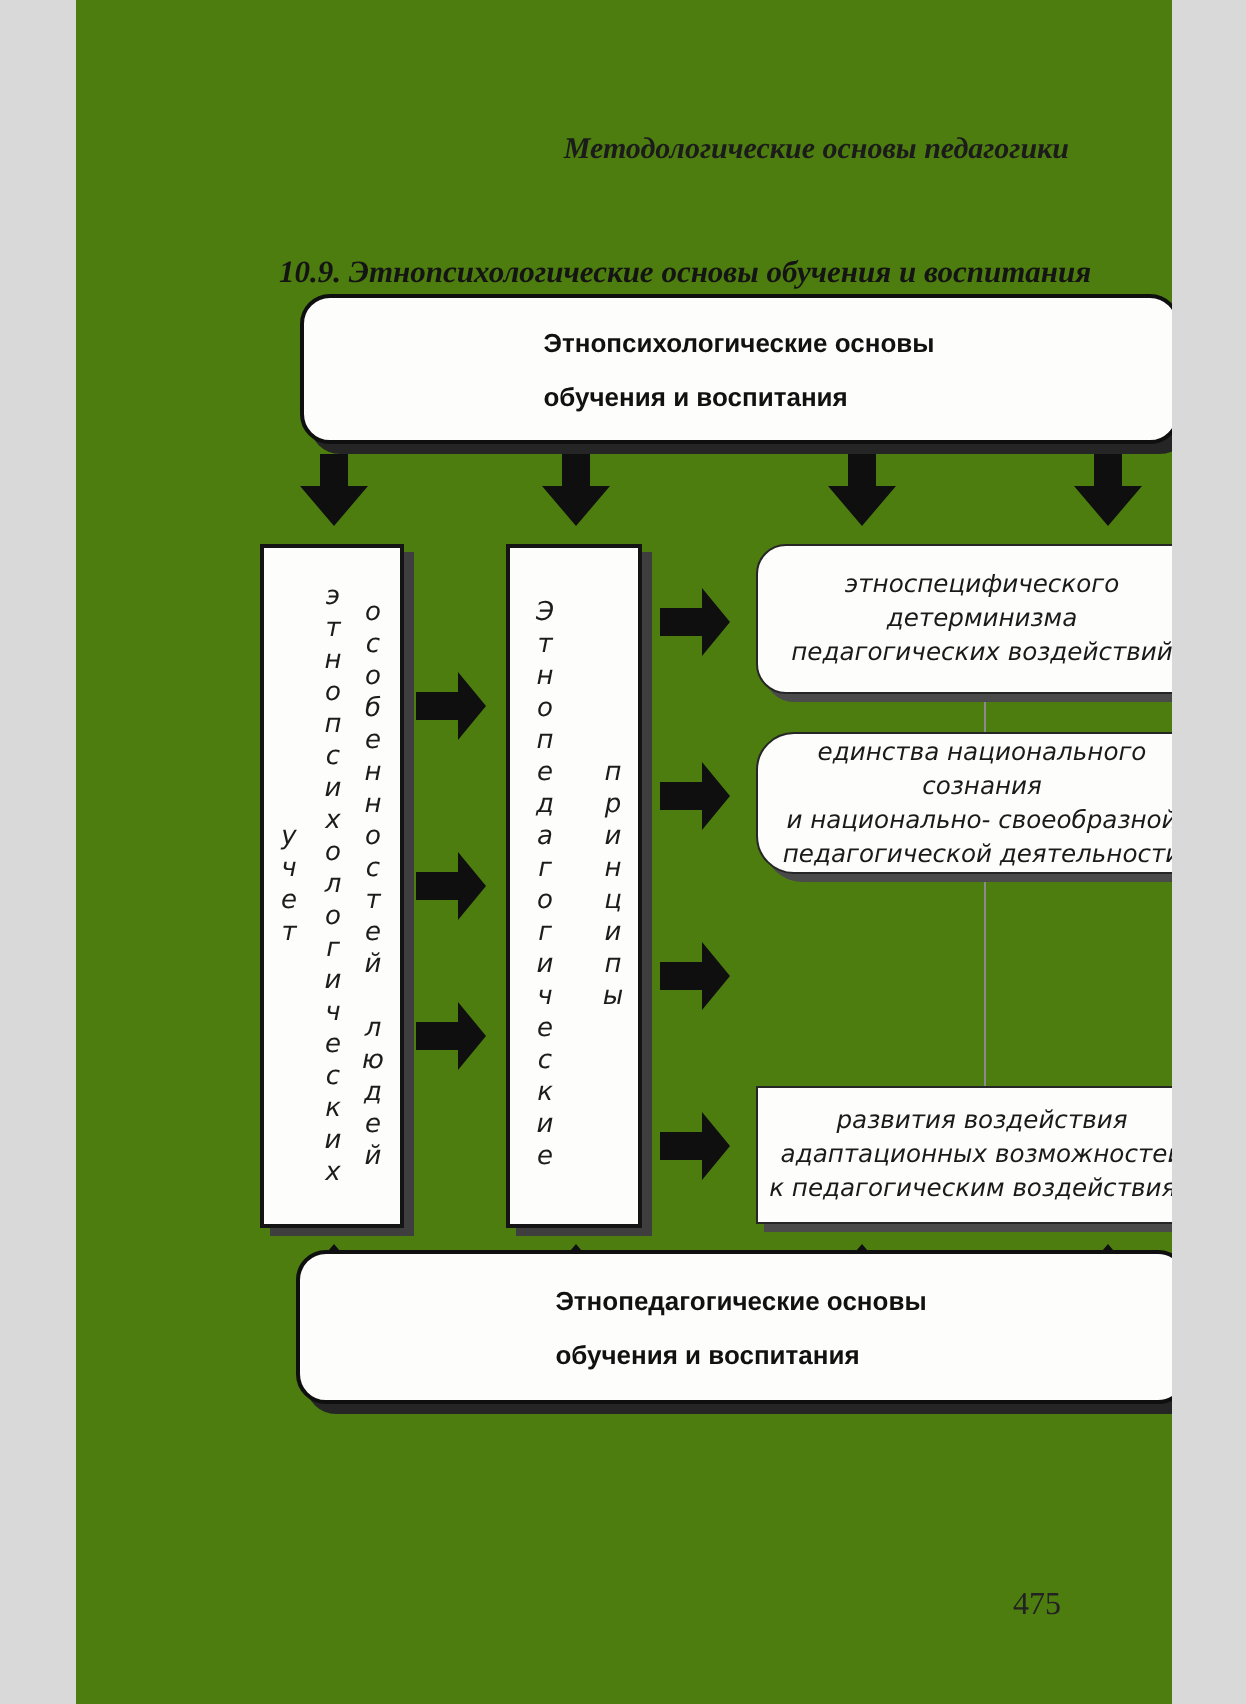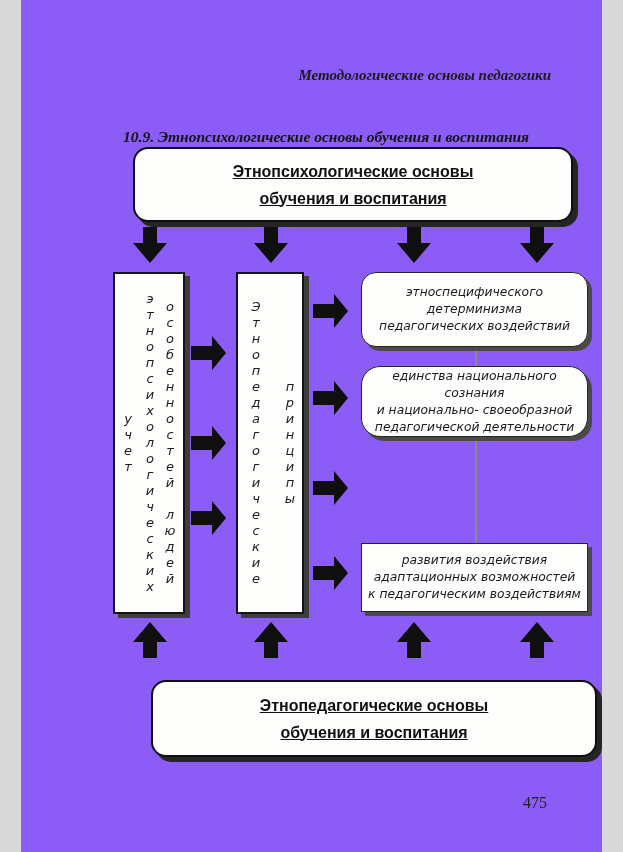--- a/index.html
+++ b/index.html
@@ -1,41 +1,40 @@
 <!DOCTYPE html>
 <html><head>
 <meta charset="utf-8">
 <style>
   html,body { margin:0; padding:0; background:#d9d9d9; }
   .page {
     position:relative; width:548px; height:852px; margin:0 auto;
-    background:#8b5cf6; color:#161616; overflow:hidden;
+    background:#4d7c0f; color:#161616; overflow:hidden;
     font-family:"Liberation Serif", serif;
-    padding-left:33px;
   }
   .running-header {
     position:absolute; top:66px; right:51px;
     font:bold italic 15px/1.2 "Liberation Serif", serif; color:#1b1b1b;
   }
   .section-title {
     position:absolute; top:99px; left:102px;
     font:bold italic 15.5px/1.2 "Liberation Serif", serif; color:#141414;margin-top:29px;
   }
   
   .diagram { position:absolute; left:0; top:0; width:623px; height:852px; }
   .rbox { 
     position:absolute; background:#fdfdfc;
     border:2.5px solid #0f0f0f; border-radius:15px;
     box-shadow:5px 5px 0 0 #252525;
     display:flex; align-items:center; justify-content:center;
   }
   .rbox-title {
     font-family:"Liberation Sans", sans-serif; font-weight:bold;
-    font-size:16px; line-height:27px; text-align:center;
-    white-space:pre-line; color:#111;text-decoration:underline;
+    font-size:13px; line-height:27px; text-align:left;
+    white-space:pre-line; color:#111;
   }
   .vbox { 
     position:absolute; background:#fdfdfc;
     border:2px solid #141414; box-shadow:5px 4px 0 0 #3e3e3e;
   }
   .vcol {
     position:absolute; top:50%; transform:translateY(-50%);
     width:16px; text-align:center; white-space:pre;
     font-family:"DejaVu Sans", sans-serif; font-style:italic;
     font-size:13px; line-height:16px; color:#1c1c1c;
@@ -211,21 +210,21 @@
     <svg class="arw" style="left:233px; top:622px;" width="34" height="36">
         <polygon points="10,36 24,36 24,20 34,20 17,0 0,20 10,20"></polygon>
       </svg>
     <svg class="arw" style="left:376px; top:622px;" width="34" height="36">
         <polygon points="10,36 24,36 24,20 34,20 17,0 0,20 10,20"></polygon>
       </svg>
     <svg class="arw" style="left:499px; top:622px;" width="34" height="36">
         <polygon points="10,36 24,36 24,20 34,20 17,0 0,20 10,20"></polygon>
       </svg>
 
-    <div class="rbox" style="left:110px; top:680px; width:442px; height:73px;margin-left:20px;">
+    <div class="rbox" style="left:110px; top:625px; width:442px; height:73px;">
       <div class="rbox-title">Этнопедагогические основы
 обучения и воспитания</div>
     </div>
 
   </div>
 
   <div class="page-number">475</div>
 
 </div>
 

